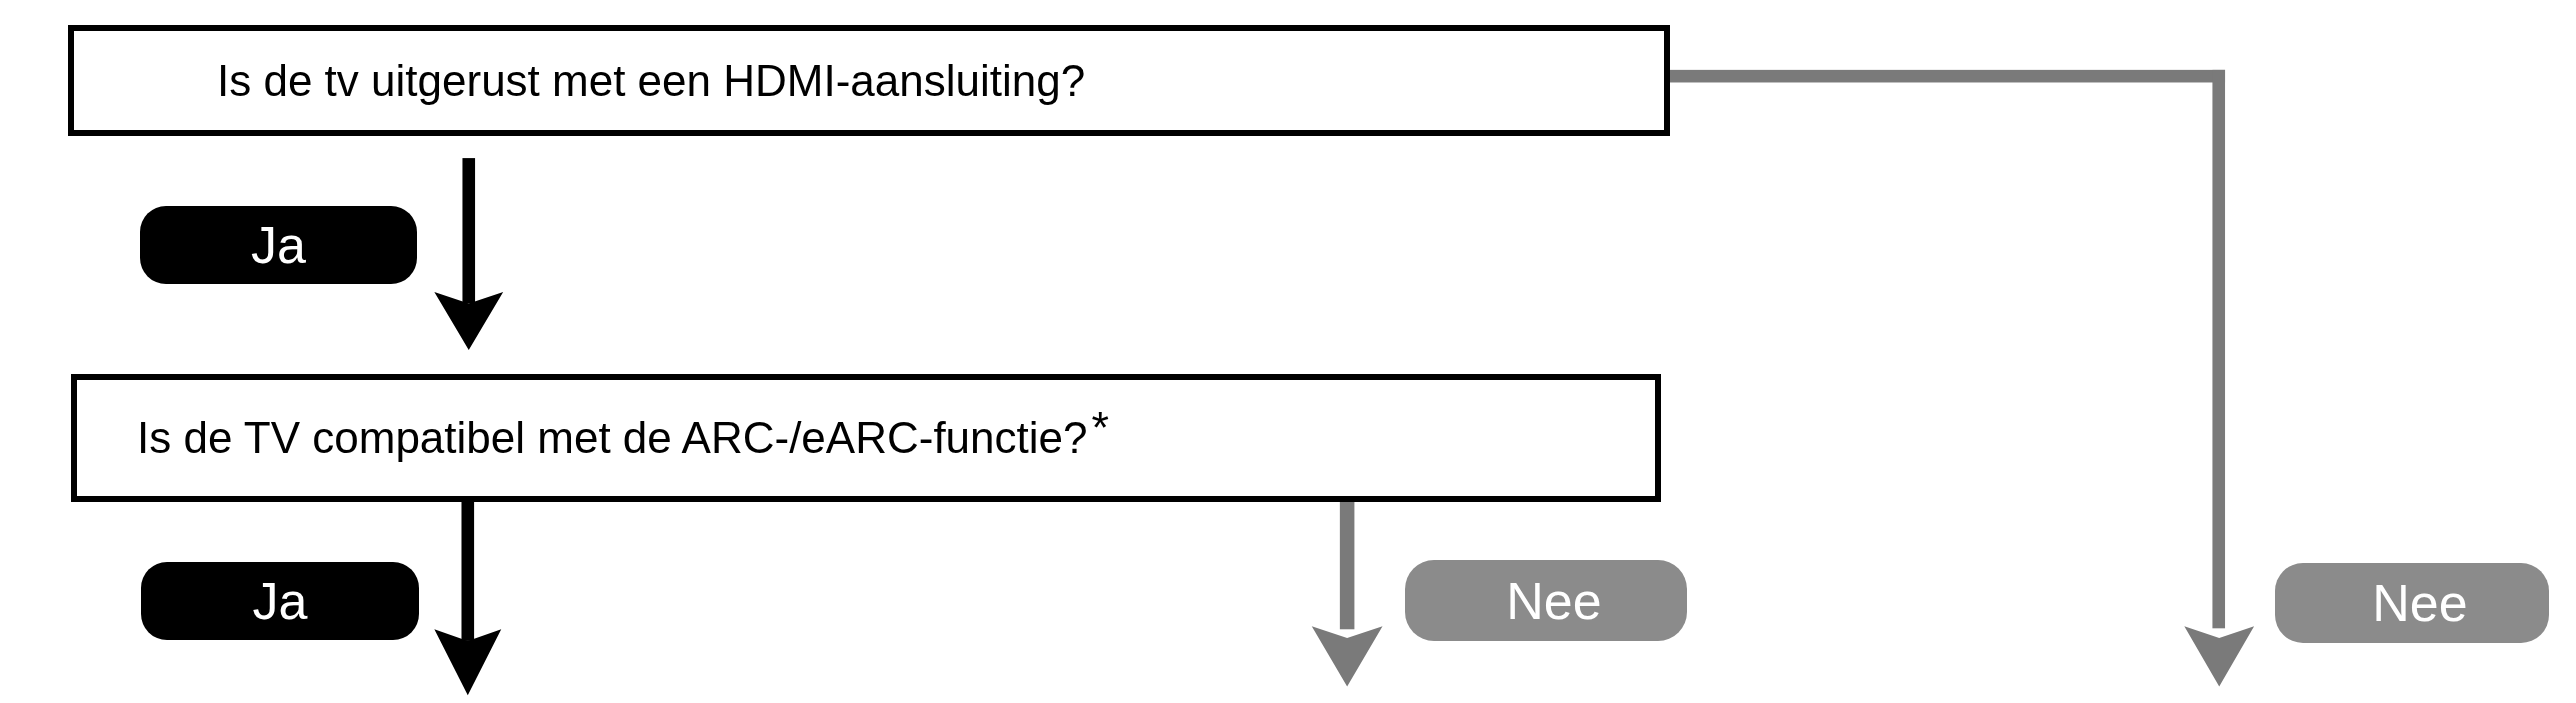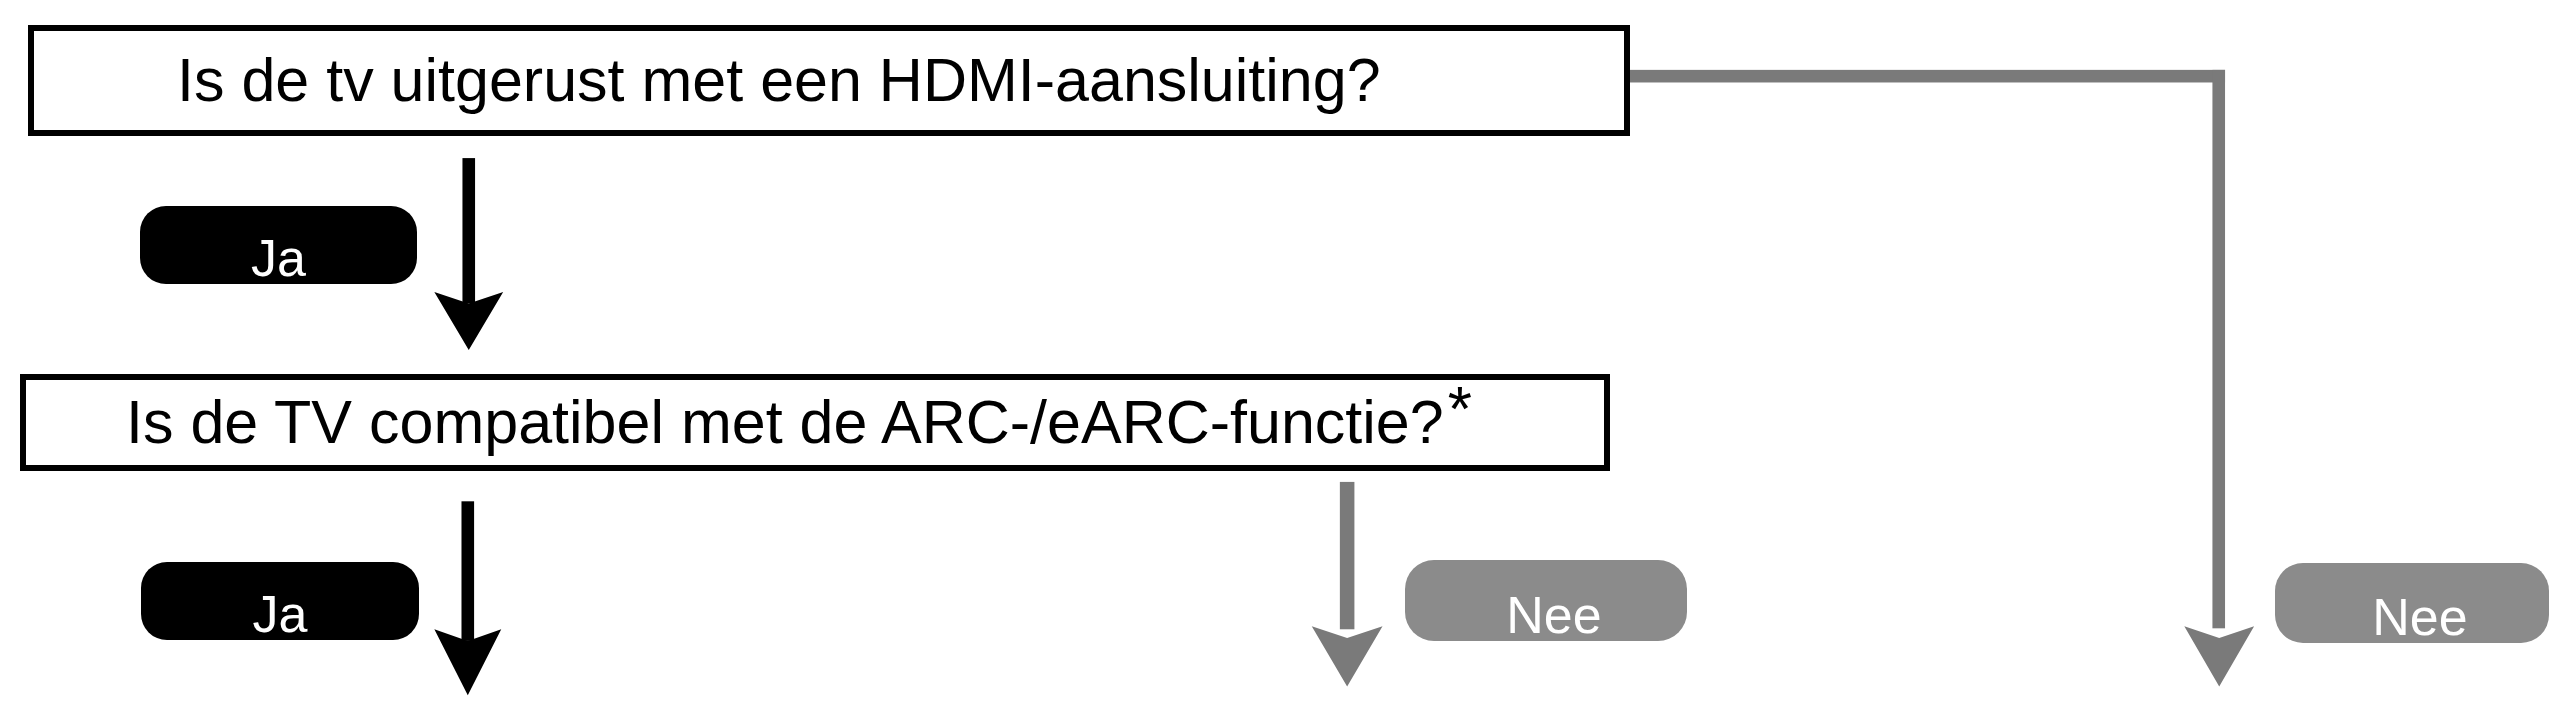--- a/index.html
+++ b/index.html
@@ -30,36 +30,37 @@
   }
   .shape-black { fill: var(--c-ink); }
   .shape-gray  { fill: var(--c-connector); }
   .question-box {
     position: absolute;
     display: flex;
     align-items: center;
     border: 6.8px solid var(--c-ink);
     background: var(--c-bg);
     color: var(--c-ink);
-    font-size: 61px;
+    font-size: 44px;
     line-height: 1;
     white-space: nowrap;
+    margin-left: 40px;
   }
   .question-box.q1 { left: 28px;  top: 25px;  width: 1602px; height: 111px; padding-left: 143px; }
-  .question-box.q2 { left: 20px;  top: 374px; width: 1590px; height: 97px; padding-left: 100px; }
+  .question-box.q2 { left: 31px;  top: 374px; width: 1590px; height: 128px; padding-left: 60px; }
   .footnote-marker {
     position: relative;
     top: -0.22em;
     margin-left: 3.9px;
     font-size: 1.02em;
   }
   .pill {
     position: absolute;
     display: flex;
-    align-items: flex-end;
+    align-items: center;
     justify-content: center;
     color: #ffffff;
     font-size: 52px;
     line-height: 1;
   }
   .pill.ja  { background: var(--c-ink); }
   .pill.nee { background: var(--c-badge); padding-left: 16px; }
   .pill.ja1       { left: 140px;  top: 206px; width: 277px; height: 78px; border-radius: 26px; }
   .pill.ja2       { left: 141px;  top: 562px; width: 278px; height: 78px; border-radius: 26px; }
   .pill.nee-mid   { left: 1405px; top: 560px; width: 282px; height: 81px; border-radius: 29px; }

